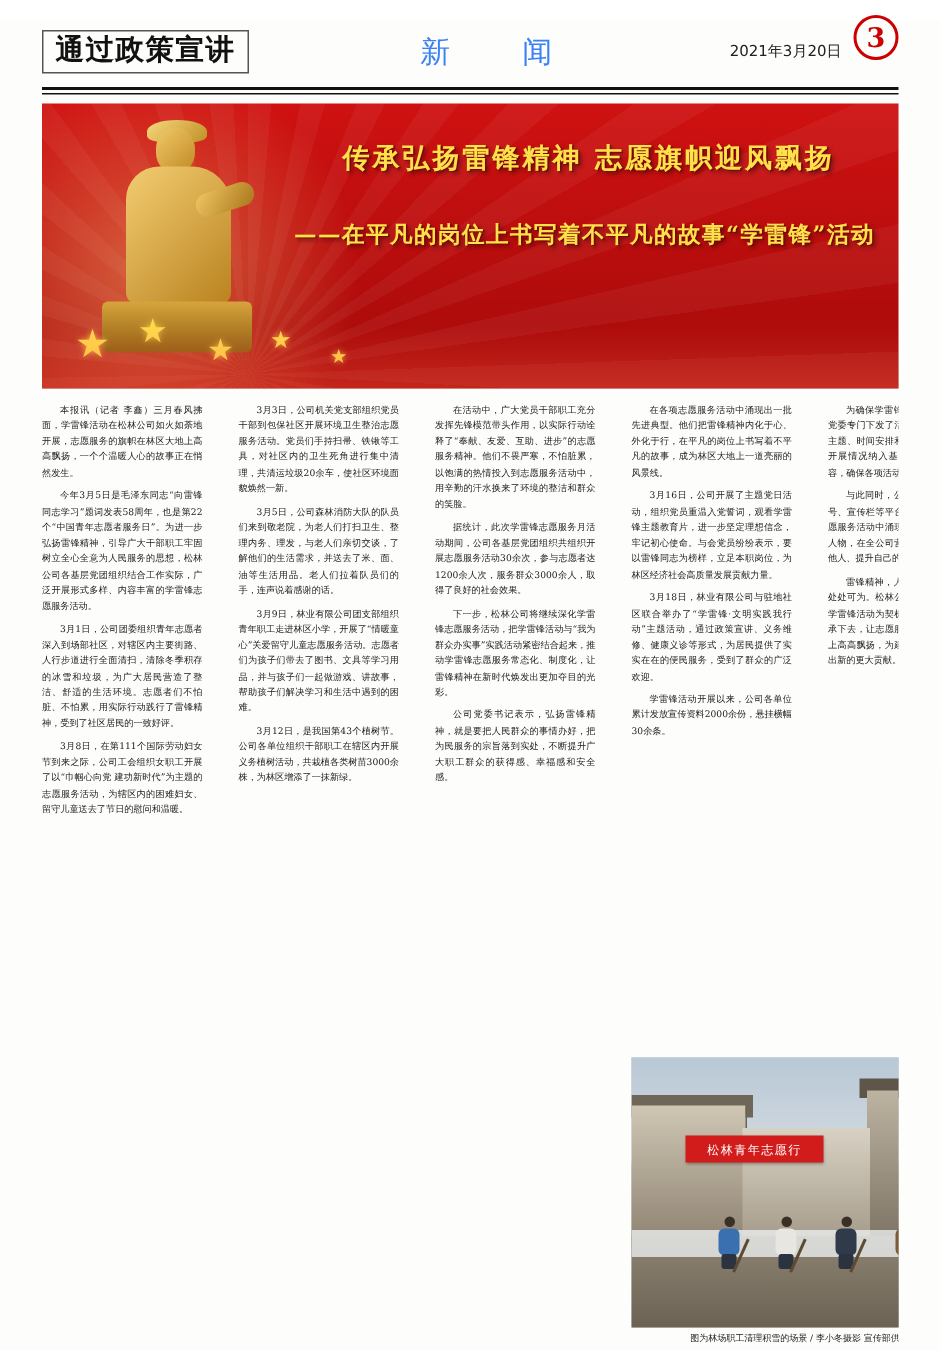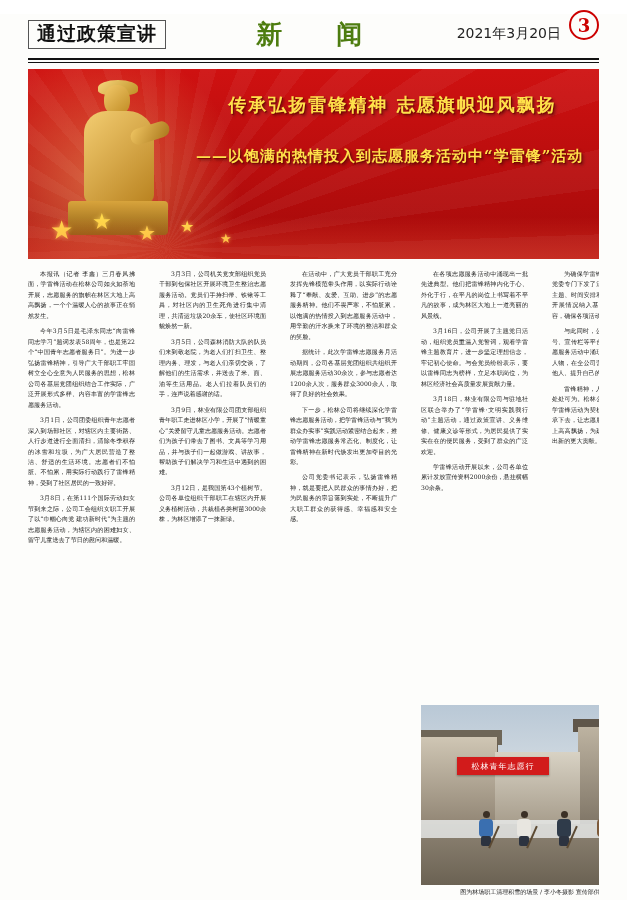--- a/index.html
+++ b/index.html
@@ -42,28 +42,28 @@
     white-space: nowrap;
   }
   .masthead-center {
     flex: 1;
     display: flex;
     justify-content: center;
     align-items: center;
   }
   .section-name {
     font-family: "DejaVu Serif", "Liberation Serif", serif;
-    font-weight: bold;
-    font-size: 26px;
+    font-weight: normal;
+    font-size: 20px;
     letter-spacing: 14px;
-    color: #4d7c0f;
+    color: #3b82f6;
     padding-left: 10px;
   }
   .masthead-date {
-    font-size: 14px;
+    font-size: 10px;
     color: #222;
     white-space: nowrap;
     padding-right: 38px;
   }
   .page-number {
     position: absolute;
     right: 0px;
     top: -4px;
     width: 30px;
     height: 30px;
@@ -377,21 +377,21 @@
       <span class="star s1">★</span>
       <span class="star s2">★</span>
       <span class="star s3">★</span>
       <span class="star s4">★</span>
       <span class="star s5">★</span>
     </div>
     <div class="ribbon"></div>
 
     <div class="banner-text">
       <div class="banner-line1">传承弘扬雷锋精神 志愿旗帜迎风飘扬</div>
-      <div class="banner-line2">——以饱满的热情投入到志愿服务活动中“学雷锋”活动</div>
+      <div class="banner-line2">——在平凡的岗位上书写着不平凡的故事“学雷锋”活动</div>
     </div>
   </div>
 
   <div class="columns">
 
     <div class="col col-1">
       <p class="para">本报讯（记者 李鑫）三月春风拂面，学雷锋活动在松林公司如火如荼地开展，志愿服务的旗帜在林区大地上高高飘扬，一个个温暖人心的故事正在悄然发生。</p>
       <p class="para">今年3月5日是毛泽东同志“向雷锋同志学习”题词发表58周年，也是第22个“中国青年志愿者服务日”。为进一步弘扬雷锋精神，引导广大干部职工牢固树立全心全意为人民服务的思想，松林公司各基层党团组织结合工作实际，广泛开展形式多样、内容丰富的学雷锋志愿服务活动。</p>
       <p class="para">3月1日，公司团委组织青年志愿者深入到场部社区，对辖区内主要街路、人行步道进行全面清扫，清除冬季积存的冰雪和垃圾，为广大居民营造了整洁、舒适的生活环境。志愿者们不怕脏、不怕累，用实际行动践行了雷锋精神，受到了社区居民的一致好评。</p>
       <p class="para">3月8日，在第111个国际劳动妇女节到来之际，公司工会组织女职工开展了以“巾帼心向党 建功新时代”为主题的志愿服务活动，为辖区内的困难妇女、留守儿童送去了节日的慰问和温暖。</p>

